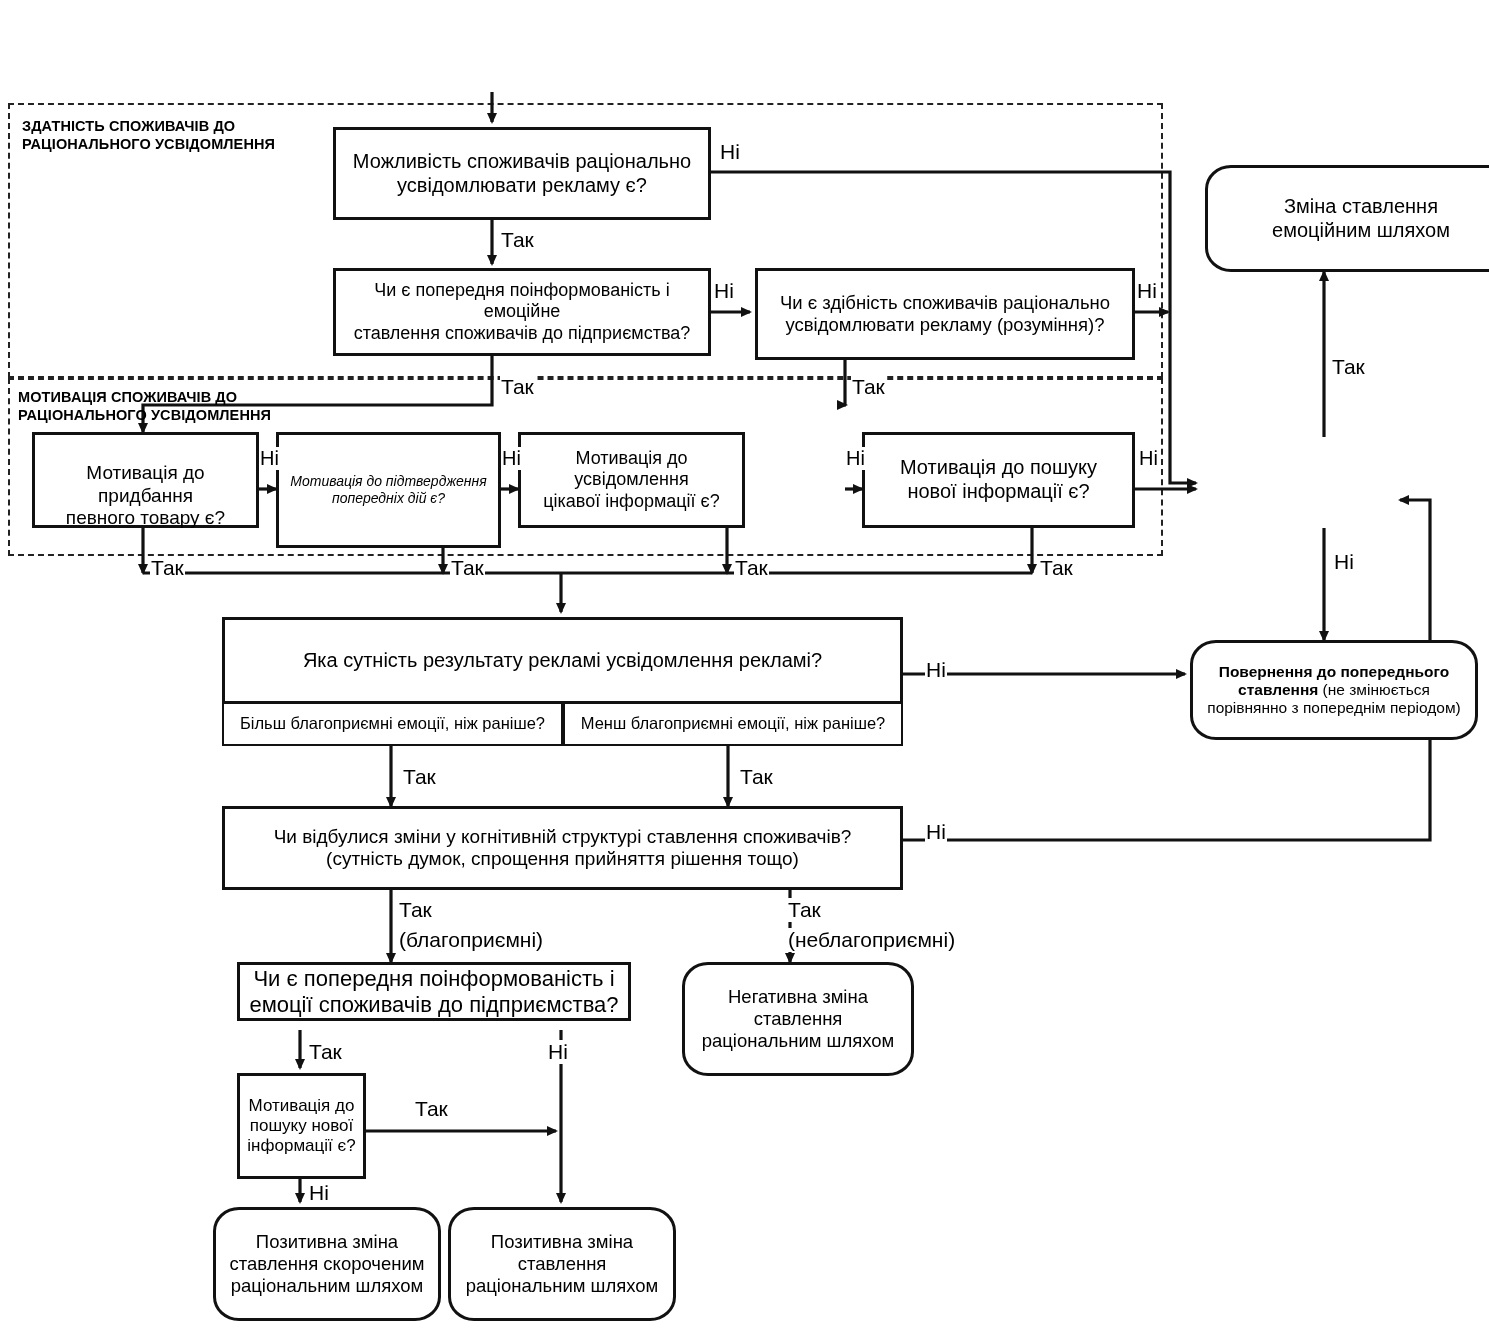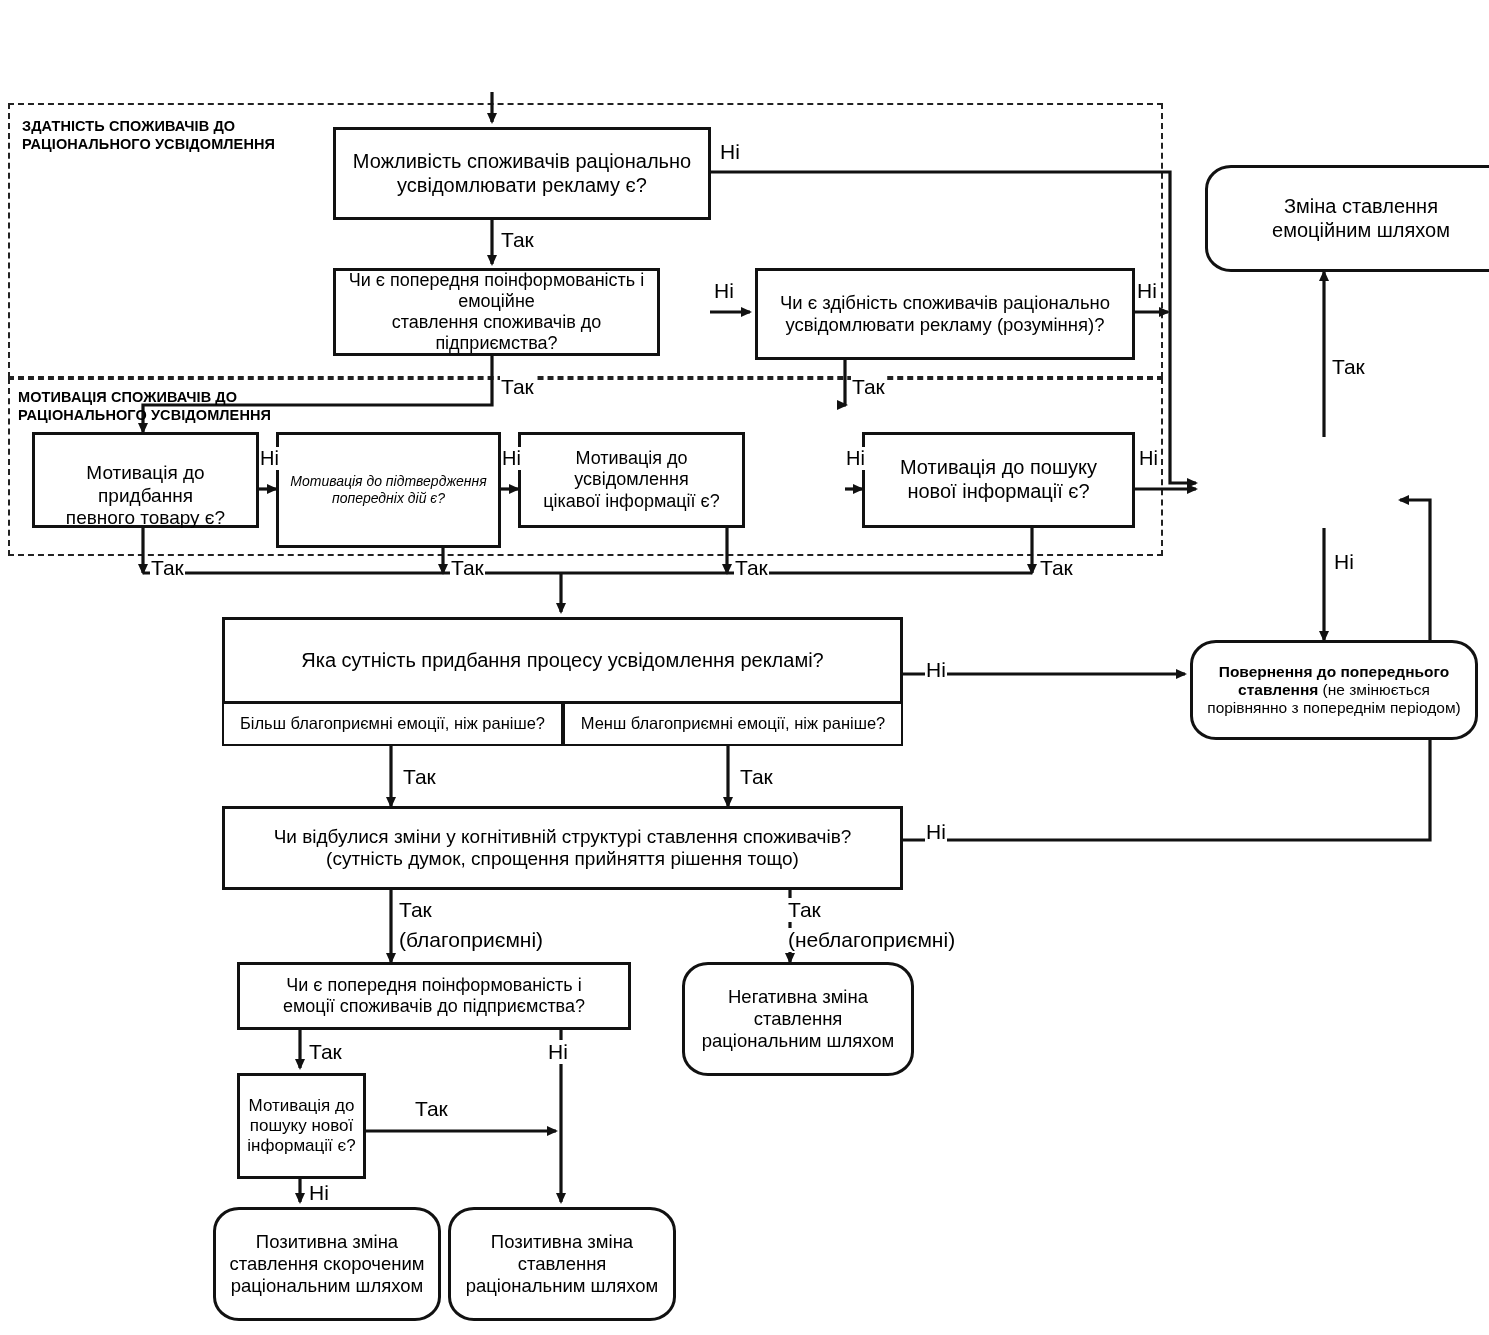--- a/index.html
+++ b/index.html
@@ -103,21 +103,21 @@
       <path d="M561,573 L561,612"></path>
     </g>
   </svg>
 
 
   <div class="box" style="left:333px;top:127px;width:378px;height:93px;font-size:20px;">
     <span class="txt" style="white-space:pre-line;">Можливість споживачів раціонально
 усвідомлювати рекламу є?</span>
   </div>
 
-  <div class="box" style="left:333px;top:268px;width:327px;height:88px;font-size:18px;">
+  <div class="box" style="left:333px;top:268px;width:378px;height:88px;font-size:18px;">
     <span class="txt" style="white-space:pre-line;">Чи є попередня поінформованість і емоційне
 ставлення  споживачів до підприємства?</span>
   </div>
 
   <div class="box" style="left:755px;top:268px;width:380px;height:92px;font-size:18.5px;">
     <span class="txt" style="white-space:pre-line;">Чи є здібність споживачів раціонально
 усвідомлювати рекламу (розуміння)?</span>
   </div>
 
   <div class="box" style="left:32px;top:432px;width:227px;height:96px;font-size:19px;">
@@ -146,37 +146,37 @@
   </div>
 
 
   <div class="box round" style="left:1190px;top:640px;width:288px;height:100px;font-size:15.5px;">
     <span class="txt">
       <b>Повернення до попереднього ставлення</b><span> (не змінюється порівнянно з попереднім періодом)</span>
     </span>
   </div>
 
   <div class="box" style="left:222px;top:617px;width:681px;height:87px;font-size:20px;">
-    <span class="txt" style="white-space:pre-line;">Яка сутність придбання процесу усвідомлення рекламі?</span>
+    <span class="txt" style="white-space:pre-line;">Яка сутність результату рекламі усвідомлення рекламі?</span>
   </div>
 
   <div class="box thin" style="left:222px;top:702px;width:341px;height:44px;font-size:16.5px;">
     <span class="txt">Більш благоприємні емоції, ніж раніше?</span>
   </div>
 
   <div class="box thin" style="left:563px;top:702px;width:340px;height:44px;font-size:16.5px;">
     <span class="txt">Менш благоприємні емоції, ніж раніше?</span>
   </div>
 
   <div class="box" style="left:222px;top:806px;width:681px;height:84px;font-size:19px;">
     <span class="txt" style="white-space:pre-line;">Чи відбулися зміни у когнітивній структурі ставлення споживачів?
 (сутність думок, спрощення прийняття рішення тощо)</span>
   </div>
 
-  <div class="box" style="left:237px;top:962px;width:394px;height:68px;font-size:18px;">
+  <div class="box" style="left:237px;top:962px;width:394px;height:59px;font-size:22px;">
     <span class="txt" style="white-space:pre-line;">Чи є попередня поінформованість і
 емоції споживачів до підприємства?</span>
   </div>
 
   <div class="box" style="left:237px;top:1073px;width:129px;height:106px;font-size:17px;">
     <span class="txt" style="white-space:pre-line;">Мотивація до
 пошуку нової
 інформації є?</span>
   </div>
 

